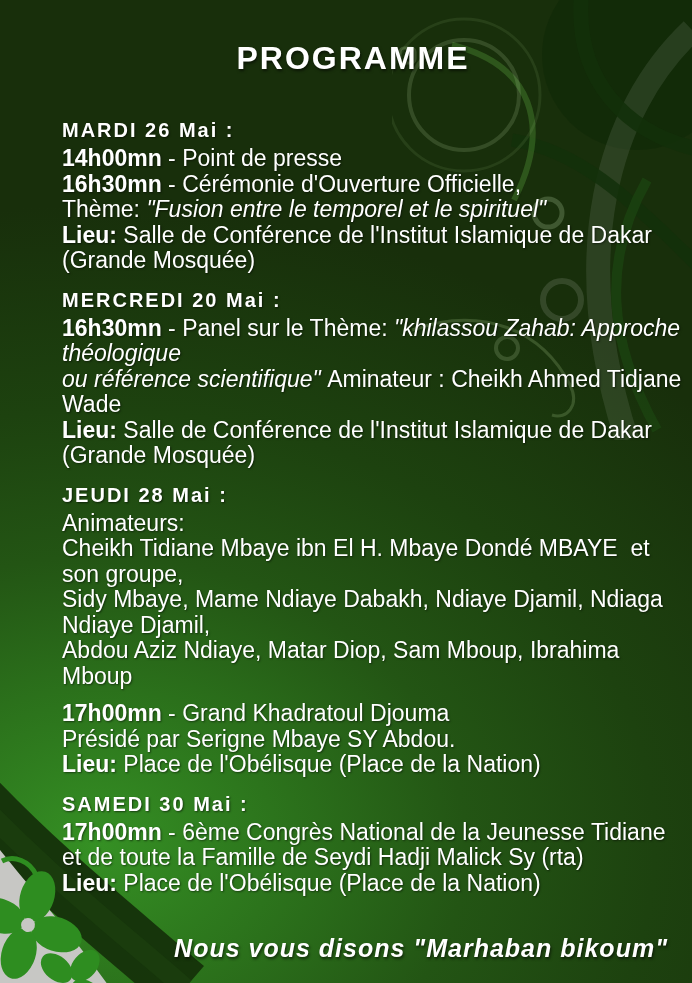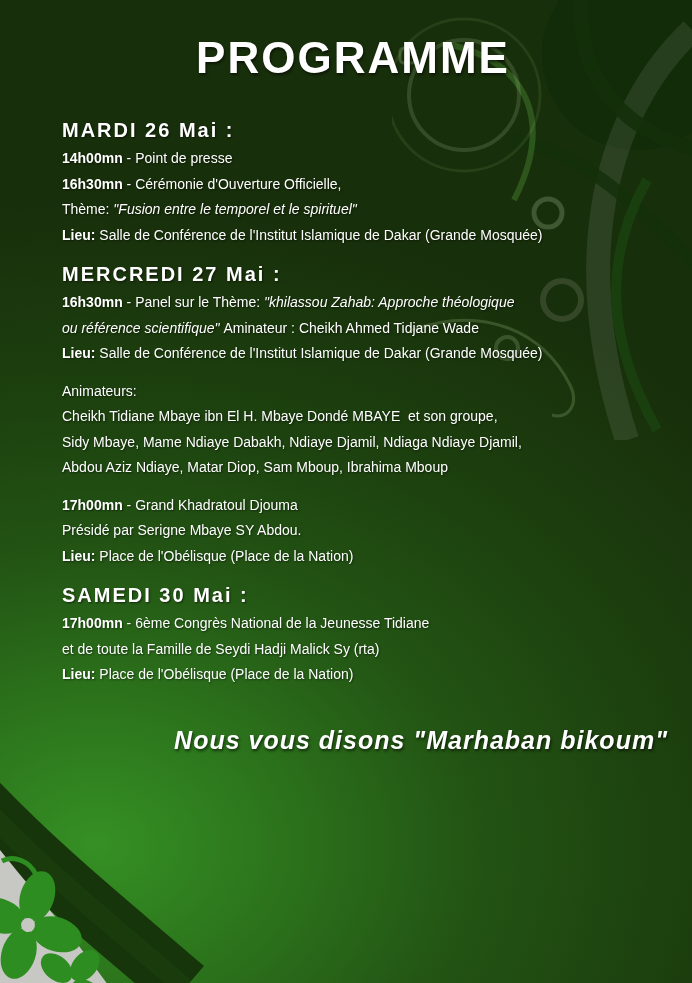--- a/index.html
+++ b/index.html
@@ -11,33 +11,33 @@
     color:#ffffff;
     background:
       radial-gradient(ellipse 820px 640px at 14% 86%, #359024 0%, #2c741c 22%, #235514 45%, #1d420f 68%, #182f0b 100%);
   }
   .deco{position:absolute;pointer-events:none;}
   .deco-topright{top:0;right:0;}
   .deco-bottomleft{left:0;bottom:0;}
   .content{position:relative;z-index:2;padding:34px 8px 0 62px;}
   .title{
     text-align:center;
-    font-size:44px;font-weight:bold;letter-spacing:2px;
+    font-size:32px;font-weight:bold;letter-spacing:2px;
     line-height:48px;
     margin:0 40px 34px 0;
     text-shadow:1px 2px 3px rgba(0,0,0,0.55);
   }
   .section{margin:7px 0 12px 0;}
   .day{
     font-size:20px;font-weight:bold;letter-spacing:2px;
     line-height:28px;margin-bottom:2px;
     text-shadow:1px 1px 2px rgba(0,0,0,0.55);
   }
   .line{
-    font-size:14px;line-height:25.5px;
+    font-size:23px;line-height:25.5px;
     white-space:pre-wrap;
     text-shadow:1px 1px 2px rgba(0,0,0,0.5);
   }
   .seg-b{font-weight:bold;}
   .seg-i{font-style:italic;}
   .footer{
     margin:38px 16px 0 0;
     text-align:right;
     font-size:25px;font-weight:bold;font-style:italic;letter-spacing:1px;
     text-shadow:1px 2px 3px rgba(0,0,0,0.6);
@@ -88,26 +88,27 @@
     <div class="title">PROGRAMME</div>
     <div id="schedule">
         <div class="section">
           <div class="day">MARDI 26 Mai :</div>
           <div class="line"><span class="seg seg-b">14h00mn</span><span class="seg"> - Point de presse</span></div>
           <div class="line"><span class="seg seg-b">16h30mn</span><span class="seg"> - Cérémonie d'Ouverture Officielle,</span></div>
           <div class="line"><span class="seg">Thème: </span><span class="seg seg-i">"Fusion entre le temporel et le spirituel"</span></div>
           <div class="line"><span class="seg seg-b">Lieu:</span><span class="seg"> Salle de Conférence de l'Institut Islamique de Dakar (Grande Mosquée)</span></div>
         </div>
         <div class="section">
-          <div class="day">MERCREDI 27 Mai :</div>
+          <div class="day">MERCREDI 20 Mai :</div>
           <div class="line"><span class="seg seg-b">16h30mn</span><span class="seg"> - Panel sur le Thème: </span><span class="seg seg-i">"khilassou Zahab: Approche théologique</span></div>
           <div class="line"><span class="seg seg-i">ou référence scientifique" </span><span class="seg">Aminateur : Cheikh Ahmed Tidjane Wade</span></div>
           <div class="line"><span class="seg seg-b">Lieu:</span><span class="seg"> Salle de Conférence de l'Institut Islamique de Dakar (Grande Mosquée)</span></div>
         </div>
         <div class="section">
+          <div class="day">JEUDI 28 Mai :</div>
           <div class="line"><span class="seg">Animateurs:</span></div>
           <div class="line"><span class="seg">Cheikh Tidiane Mbaye ibn El H. Mbaye Dondé MBAYE  et son groupe,</span></div>
           <div class="line"><span class="seg">Sidy Mbaye, Mame Ndiaye Dabakh, Ndiaye Djamil, Ndiaga Ndiaye Djamil,</span></div>
           <div class="line"><span class="seg">Abdou Aziz Ndiaye, Matar Diop, Sam Mboup, Ibrahima Mboup</span></div>
         </div>
         <div class="section">
           <div class="line"><span class="seg seg-b">17h00mn</span><span class="seg"> - Grand Khadratoul Djouma</span></div>
           <div class="line"><span class="seg">Présidé par Serigne Mbaye SY Abdou.</span></div>
           <div class="line"><span class="seg seg-b">Lieu:</span><span class="seg"> Place de l'Obélisque (Place de la Nation)</span></div>
         </div>

